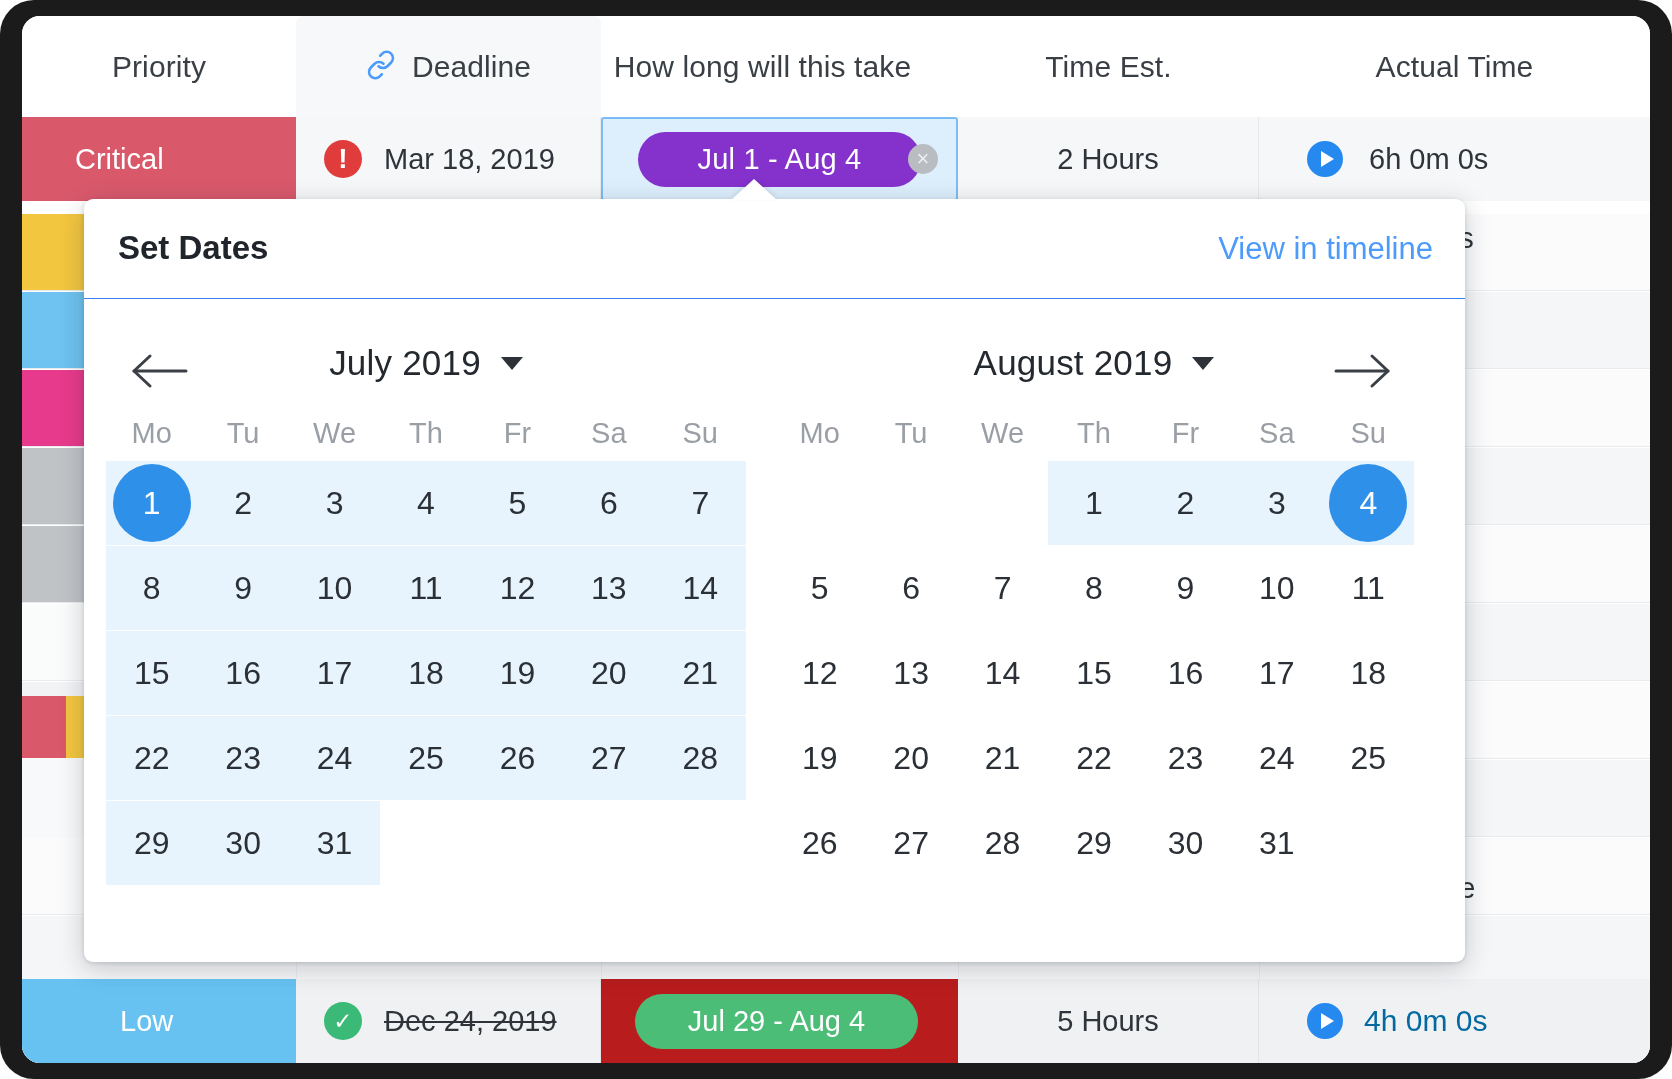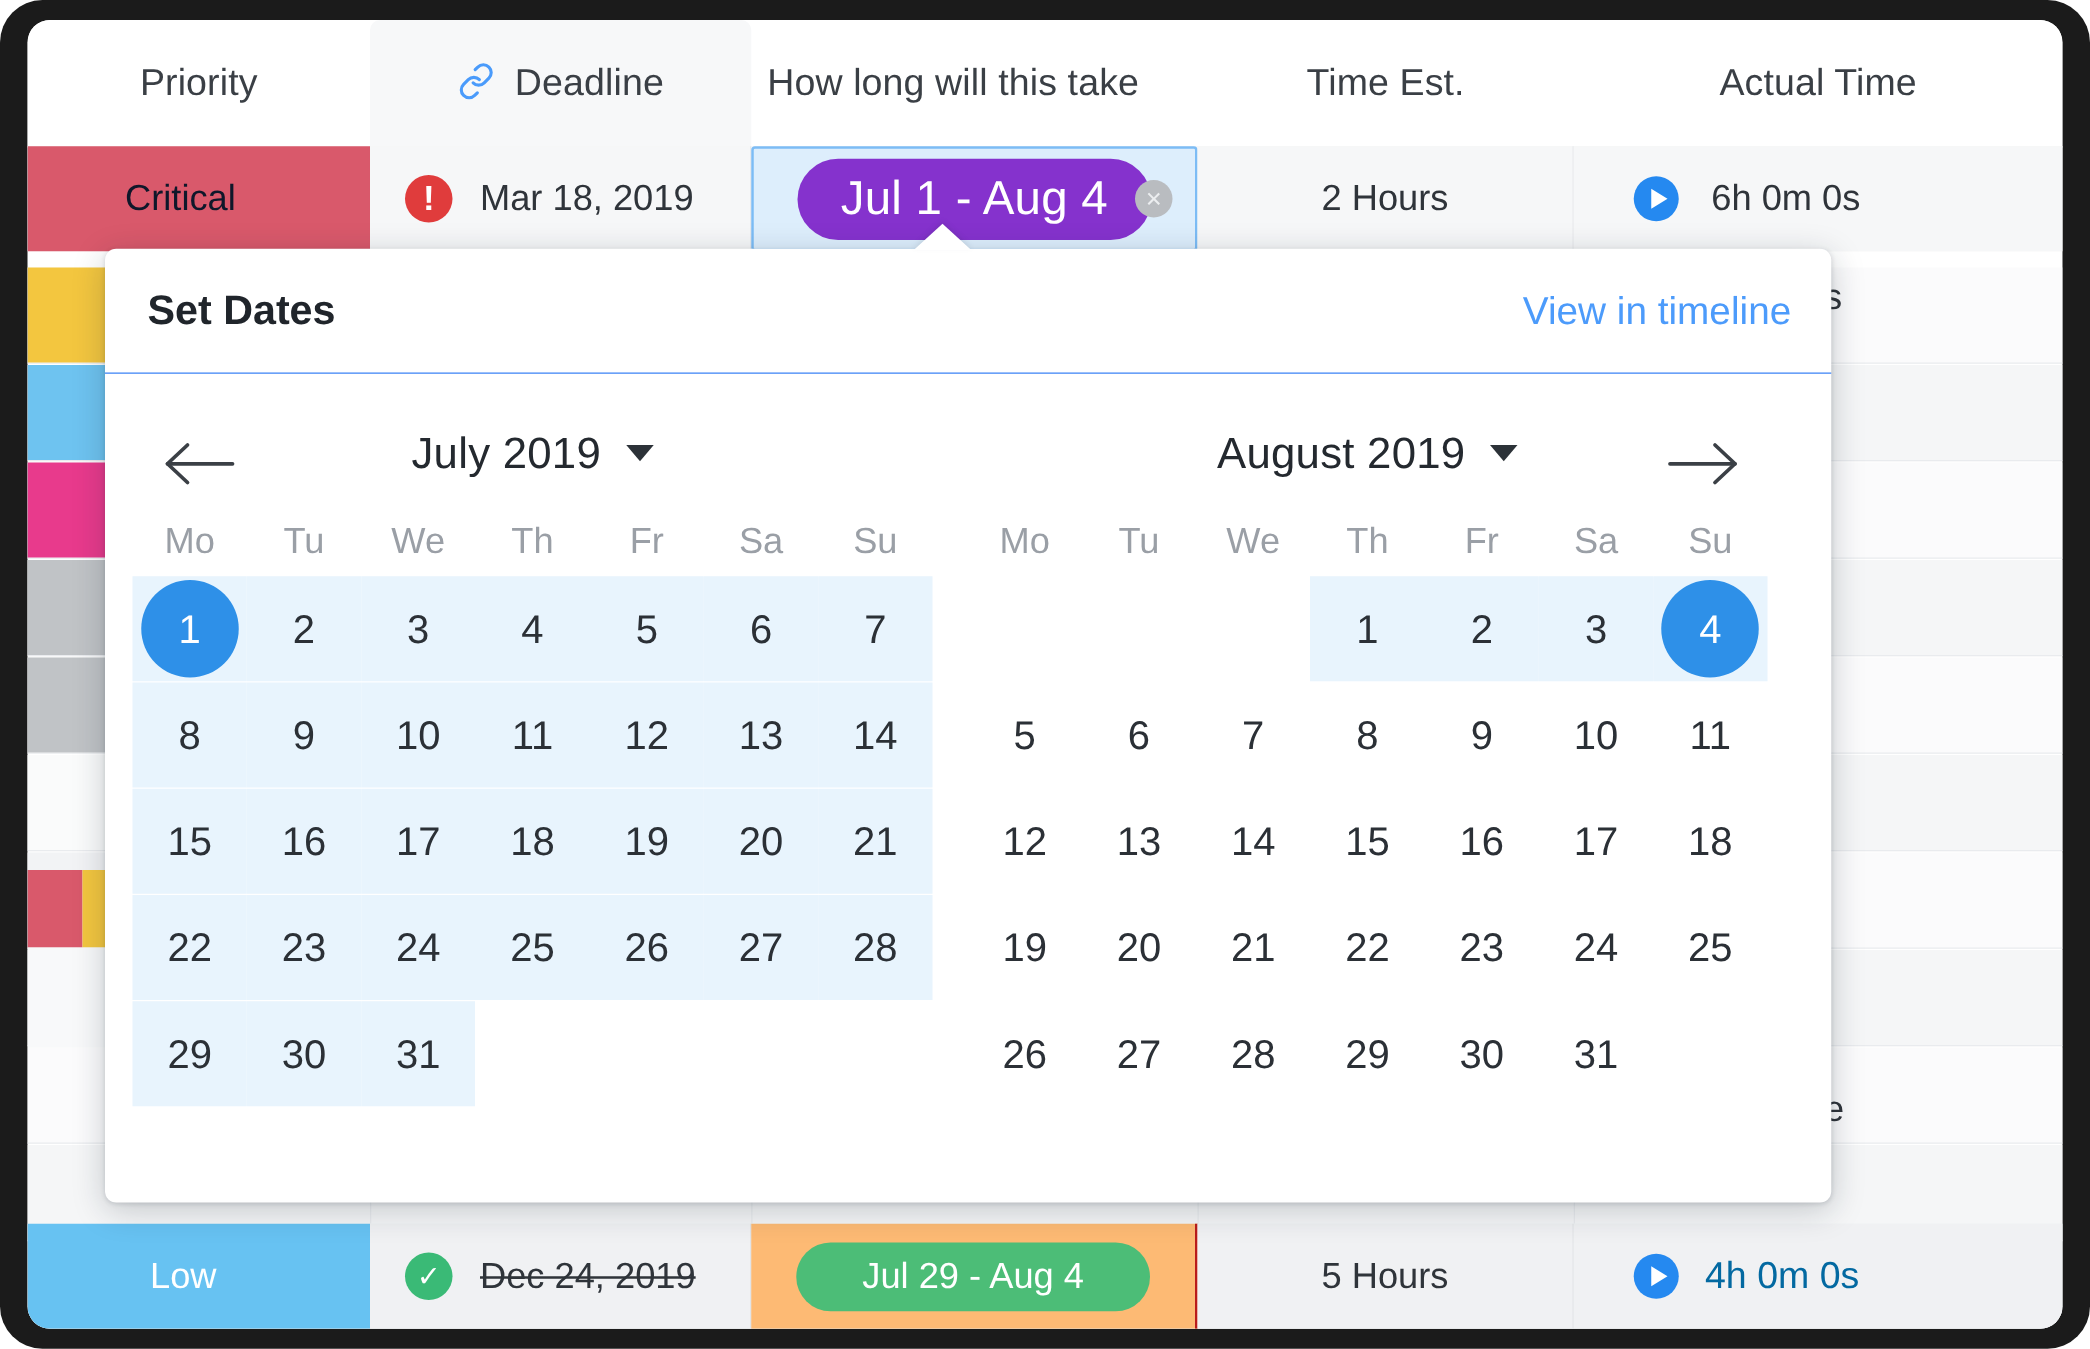--- a/index.html
+++ b/index.html
@@ -86,23 +86,23 @@
     position: absolute;
     top: 0;
     height: 84px;
     display: flex;
     align-items: center;
     box-sizing: border-box;
   }
   #cell-priority {
     left: 0; width: 274px;
     background: #d9596b;
-    color: #0f172a;
-    font-size: 29px;
-    padding-left: 78px;
+    color: #ffffff;
+    font-size: 29px;
+    padding-left: 53px;
   }
   #cell-deadline {
     left: 274px; width: 305px;
     background: #f6f7f8;
     border-right: 1px solid #e7e9ec;
     padding-left: 28px;
     gap: 22px;
     font-size: 29px;
     color: #2f343a;
   }
@@ -122,21 +122,21 @@
   #cell-howlong {
     left: 579px; width: 357px;
     justify-content: center;
     background: #ddeefc;
     border: 2px solid #7cbcf5;
     border-radius: 3px;
   }
   .chip {
     background: #8532cd;
     color: #ffffff;
-    font-size: 38px;
+    font-size: 29px;
     border-radius: 40px;
     padding: 11px 0;
     width: 283px;
     text-align: center;
     letter-spacing: .2px;
   }
   .chip-clear {
     position: absolute;
     right: 18px;
     top: 50%;
@@ -238,22 +238,22 @@
     align-items: center;
     justify-content: center;
     font-size: 23px;
     line-height: 1;
     flex: none;
   }
   .strike { text-decoration: line-through; text-decoration-thickness: 2px; }
   #low-howlong {
     left: 579px; width: 357px;
     justify-content: center;
-    background: #fdba74;
-    border-right: 2px solid #b91c1c;
+    background: #b91c1c;
+    border-right: 6px solid #b91c1c;
   }
   .chip-green {
     background: #4cbd77;
     color: #ffffff;
     font-size: 29px;
     border-radius: 40px;
     padding: 11px 0;
     width: 283px;
     text-align: center;
   }

